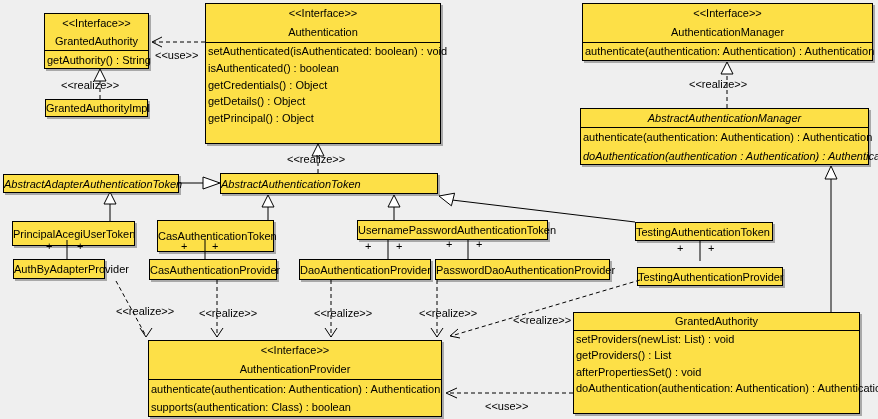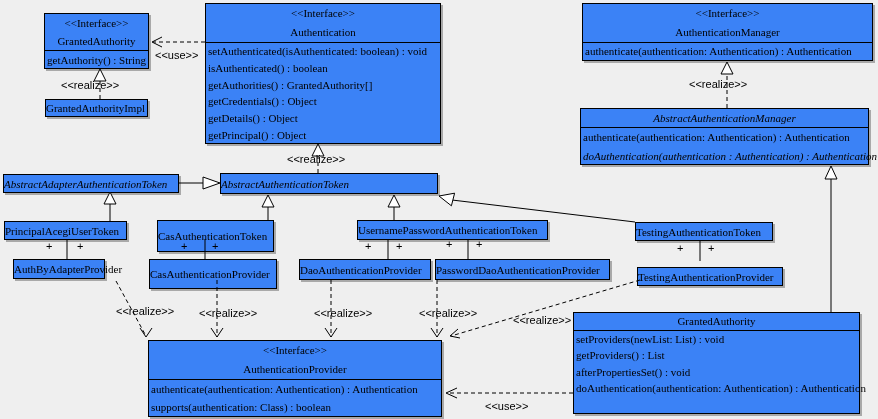--- a/index.html
+++ b/index.html
@@ -3,22 +3,22 @@
 <meta charset="utf-8">
 <style>
   html,body{margin:0;padding:0;}
   .canvas{
     position:relative;width:878px;height:419px;background:#efefef;
     font-family:"Liberation Sans",sans-serif;font-size:11px;color:#000;
     overflow:hidden;
   }
   .edges{position:absolute;left:0;top:0;width:878px;height:419px;pointer-events:none;z-index:3;}
   .uml-box{
-    position:absolute;background:#3b82f6;border:1px solid #000;
-    box-shadow:2px 2px 0 #a9a9a9;box-sizing:border-box;z-index:2;font-family:Liberation Serif, serif;
+    position:absolute;background:#fde047;border:1px solid #000;
+    box-shadow:2px 2px 0 #a9a9a9;box-sizing:border-box;z-index:2;
   }
   .hdr{text-align:center;white-space:nowrap;}
   .hdr .line{line-height:19px;}
   .sep{border-top:1px solid #000;}
   .m{white-space:nowrap;padding:0 2px;height:var(--rh,17px);line-height:var(--rh,17px);}
   .titleonly{display:flex;align-items:center;justify-content:flex-start;white-space:nowrap;}
   .it{font-style:italic;}
   .elabel{position:absolute;z-index:4;white-space:nowrap;}
   .plus{position:absolute;z-index:4;}
 </style>
@@ -114,21 +114,20 @@
   </div>
 
   <div class="uml-box" style="left:205px;top:3px;width:236px;height:141px;--rh:16.8px">
     <div class="hdr">
       <div class="line">&lt;&lt;Interface&gt;&gt;</div>
       <div class="line">Authentication</div>
     </div>
     <div class="sep"></div>
     <div class="m">setAuthenticated(isAuthenticated: boolean) : void</div>
     <div class="m">isAuthenticated() : boolean</div>
-    <div class="m">getAuthorities() : GrantedAuthority[]</div>
     <div class="m">getCredentials() : Object</div>
     <div class="m">getDetails() : Object</div>
     <div class="m">getPrincipal() : Object</div>
   </div>
 
   <div class="uml-box" style="left:582px;top:3px;width:291px;height:58px;--rh:17px">
     <div class="hdr">
       <div class="line">&lt;&lt;Interface&gt;&gt;</div>
       <div class="line">AuthenticationManager</div>
     </div>
@@ -146,41 +145,41 @@
   </div>
 
   <div class="uml-box titleonly" style="left:3px;top:174px;width:176px;height:19px">
     <span class="it">AbstractAdapterAuthenticationToken</span>
   </div>
 
   <div class="uml-box titleonly" style="left:220px;top:173px;width:218px;height:21px">
     <span class="it">AbstractAuthenticationToken</span>
   </div>
 
-  <div class="uml-box titleonly" style="left:4px;top:221px;width:123px;height:19px">
+  <div class="uml-box titleonly" style="left:12px;top:221px;width:123px;height:25px">
     <span>PrincipalAcegiUserToken</span>
   </div>
 
   <div class="uml-box titleonly" style="left:157px;top:220px;width:117px;height:32px">
     <span>CasAuthenticationToken</span>
   </div>
 
   <div class="uml-box titleonly" style="left:357px;top:220px;width:191px;height:20px">
     <span>UsernamePasswordAuthenticationToken</span>
   </div>
 
   <div class="uml-box titleonly" style="left:635px;top:222px;width:138px;height:19px">
     <span>TestingAuthenticationToken</span>
   </div>
 
   <div class="uml-box titleonly" style="left:13px;top:259px;width:92px;height:20px">
     <span>AuthByAdapterProvider</span>
   </div>
 
-  <div class="uml-box titleonly" style="left:149px;top:259px;width:128px;height:30px">
+  <div class="uml-box titleonly" style="left:149px;top:259px;width:128px;height:21px">
     <span>CasAuthenticationProvider</span>
   </div>
 
   <div class="uml-box titleonly" style="left:299px;top:259px;width:132px;height:21px">
     <span>DaoAuthenticationProvider</span>
   </div>
 
   <div class="uml-box titleonly" style="left:435px;top:259px;width:175px;height:21px">
     <span>PasswordDaoAuthenticationProvider</span>
   </div>

